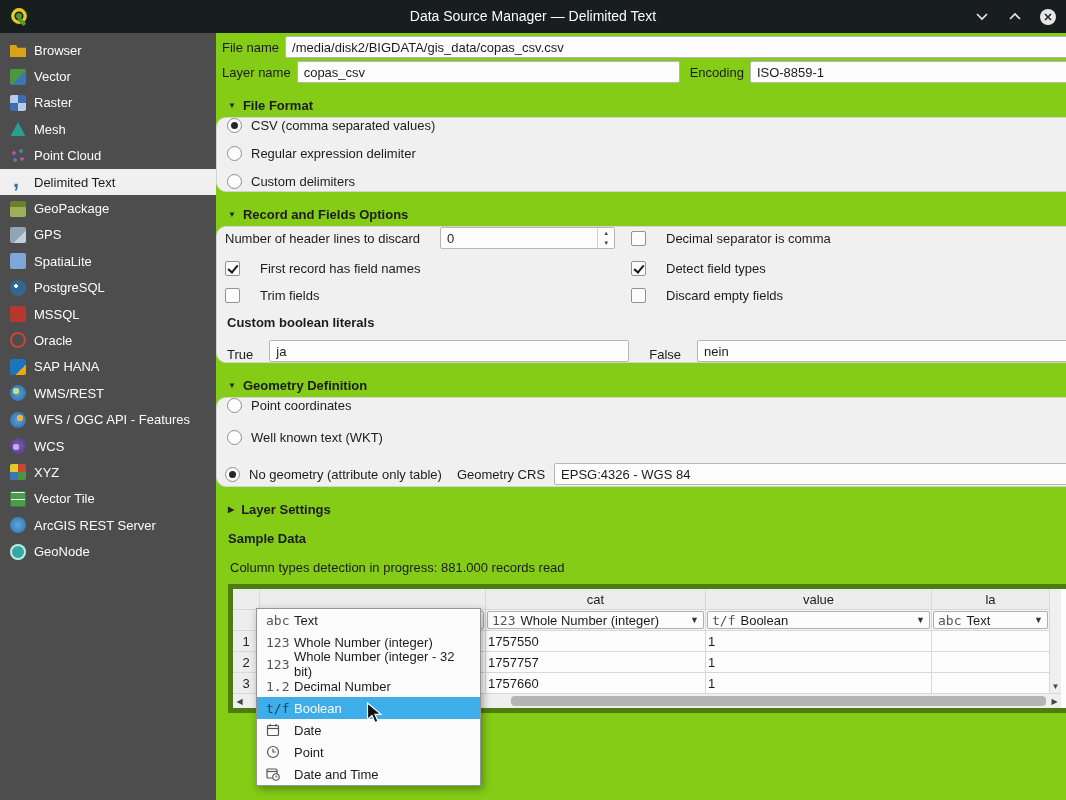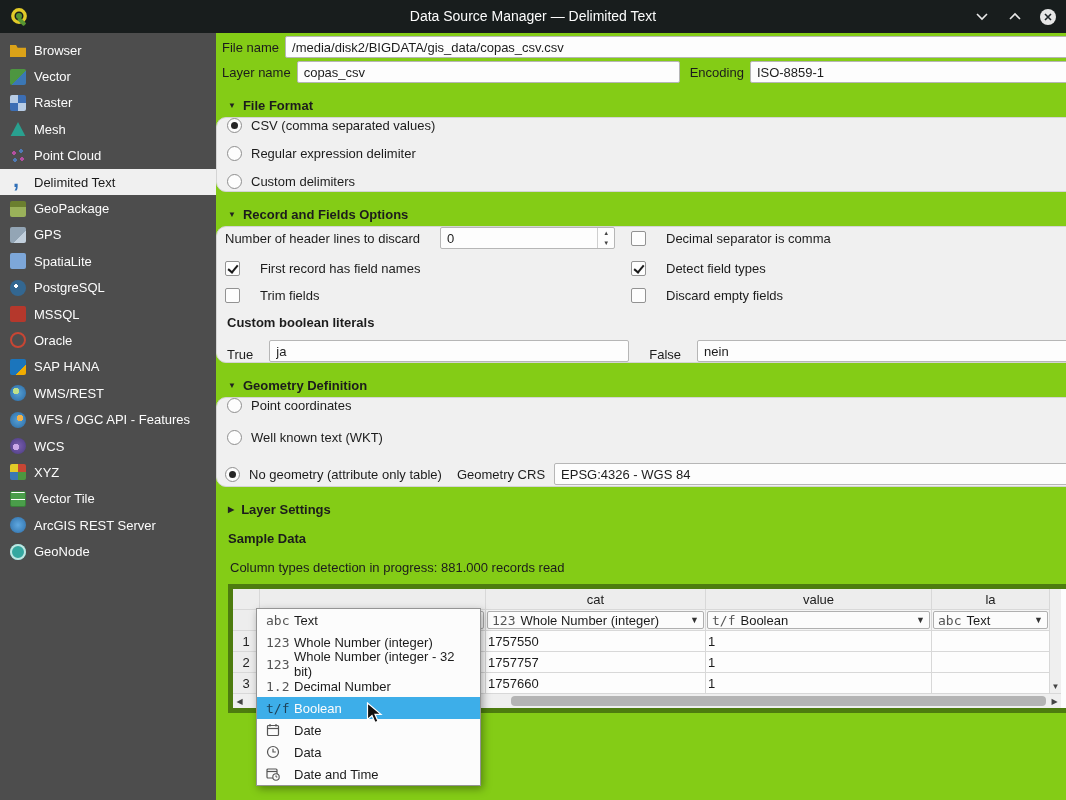--- a/index.html
+++ b/index.html
@@ -448,21 +448,21 @@
     </span>
     <span>Date</span>
   </div>
   <div class="tm-item">
     <span class="tm-svg">
       <svg width="14" height="14" viewBox="0 0 14 14">
           <circle cx="7" cy="7" r="5.5" fill="none" stroke="#555" stroke-width="1.2"></circle>
           <path d="M7 3.8 V7 H9.8" fill="none" stroke="#555" stroke-width="1.2"></path>
         </svg>
     </span>
-    <span>Data</span>
+    <span>Point</span>
   </div>
   <div class="tm-item">
     <span class="tm-svg">
       <svg width="14" height="14" viewBox="0 0 14 14">
           <rect x="1" y="2" width="10" height="9" rx="1" fill="none" stroke="#555" stroke-width="1.2"></rect>
           <line x1="1" y1="4.5" x2="11" y2="4.5" stroke="#555" stroke-width="1.2"></line>
           <circle cx="10" cy="10" r="3.2" fill="#fcfcfc" stroke="#555" stroke-width="1.1"></circle>
           <path d="M10 8.4 V10 H11.3" fill="none" stroke="#555" stroke-width="1"></path>
         </svg>
     </span>

